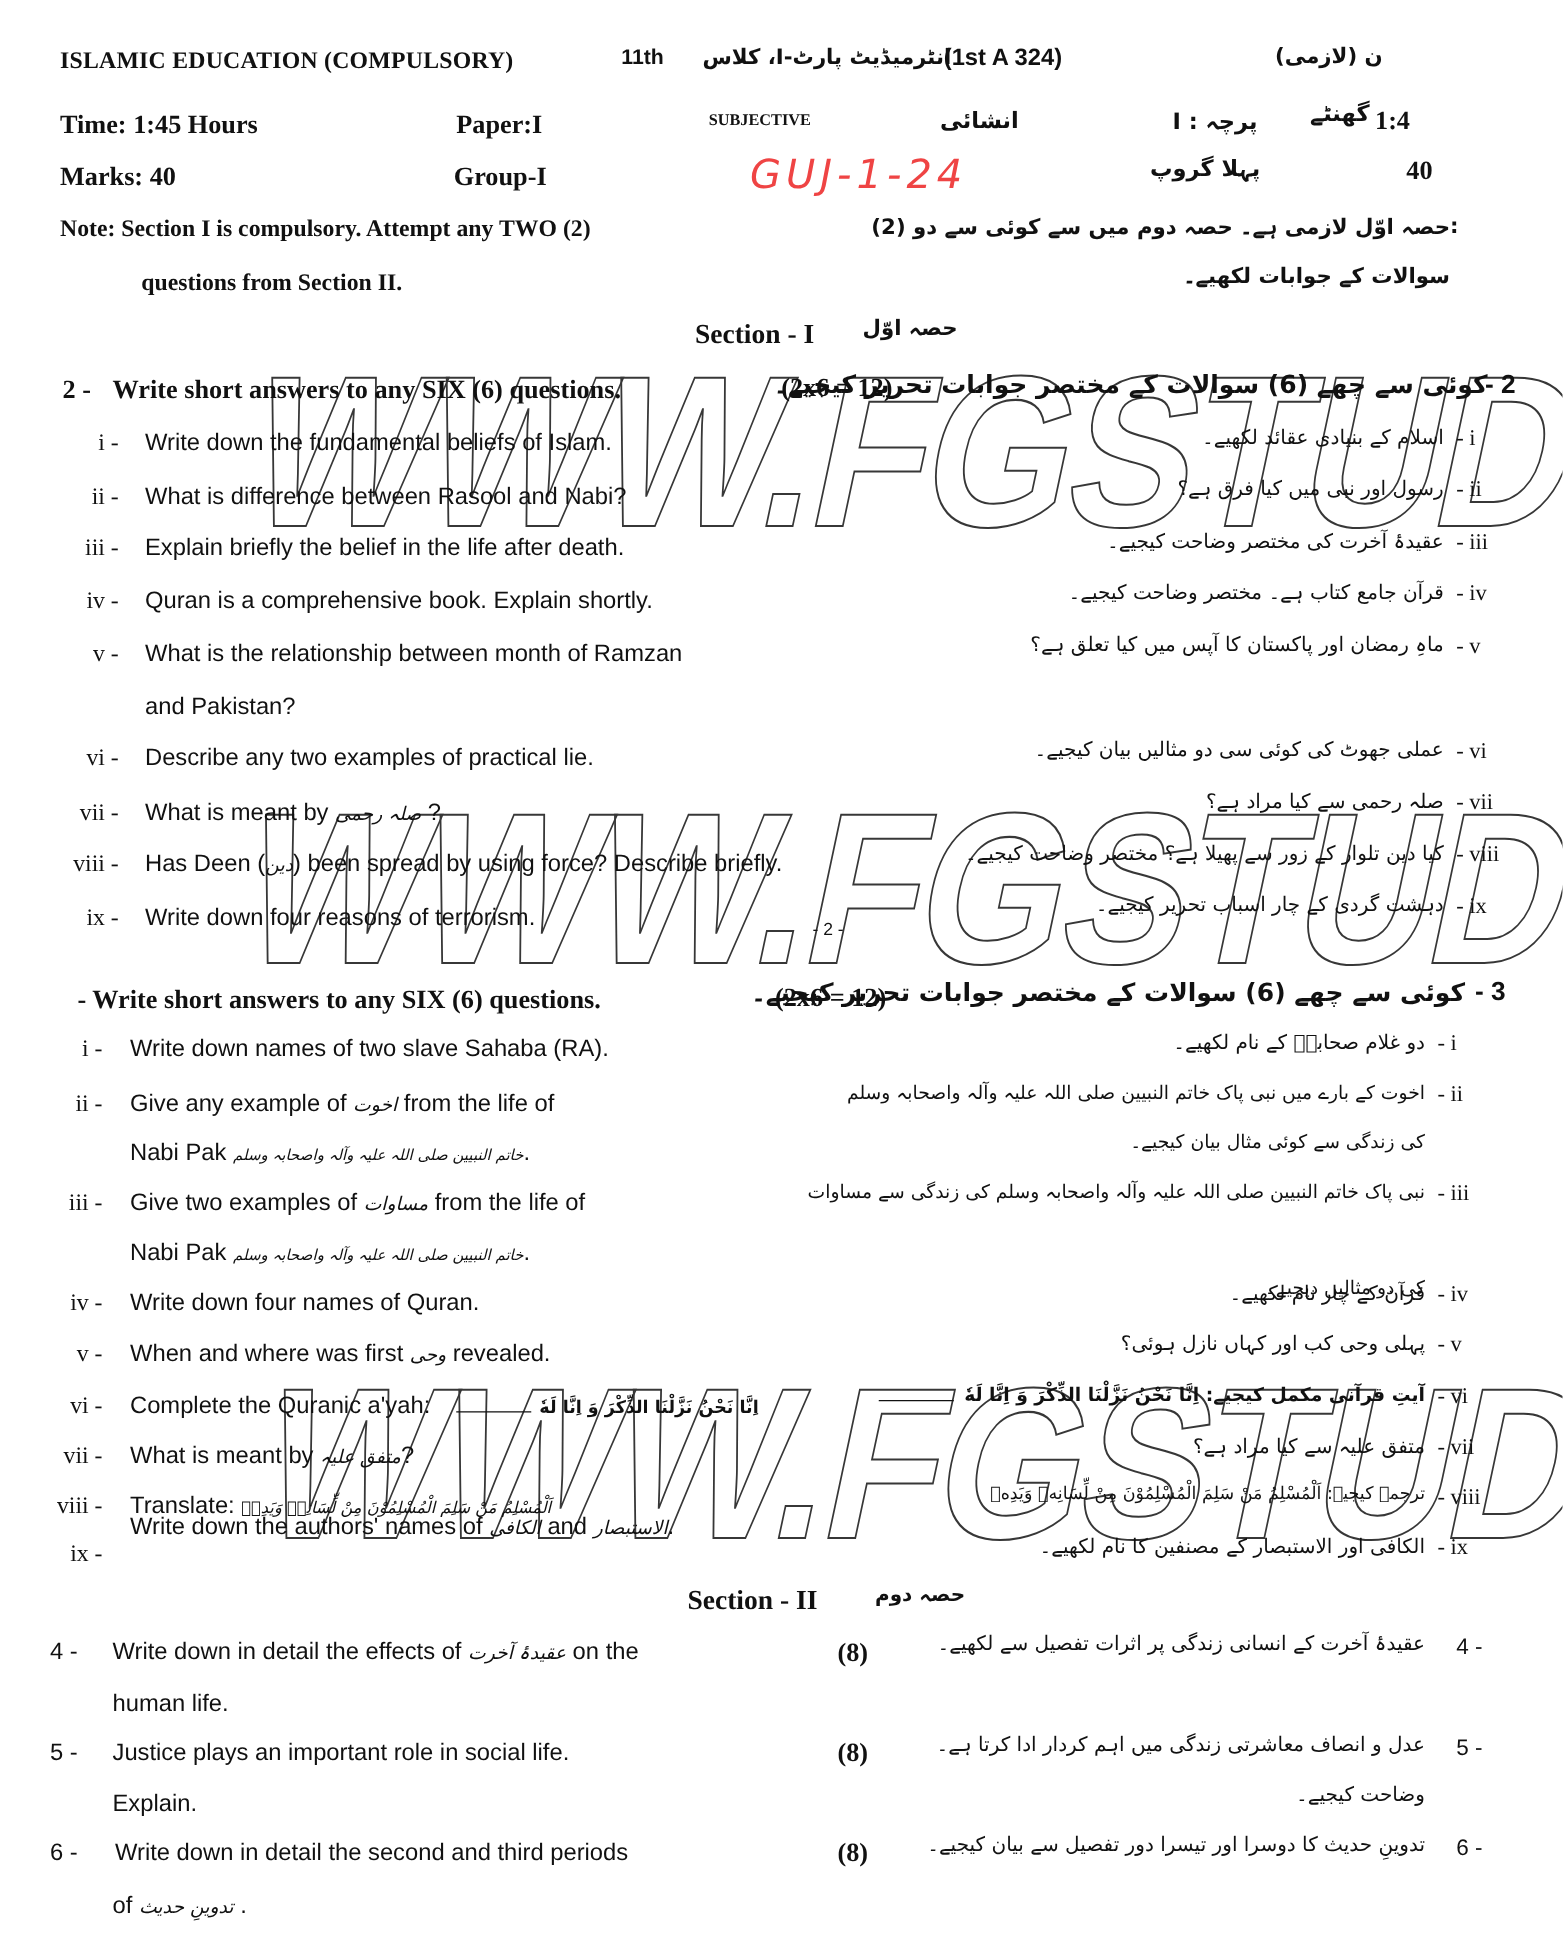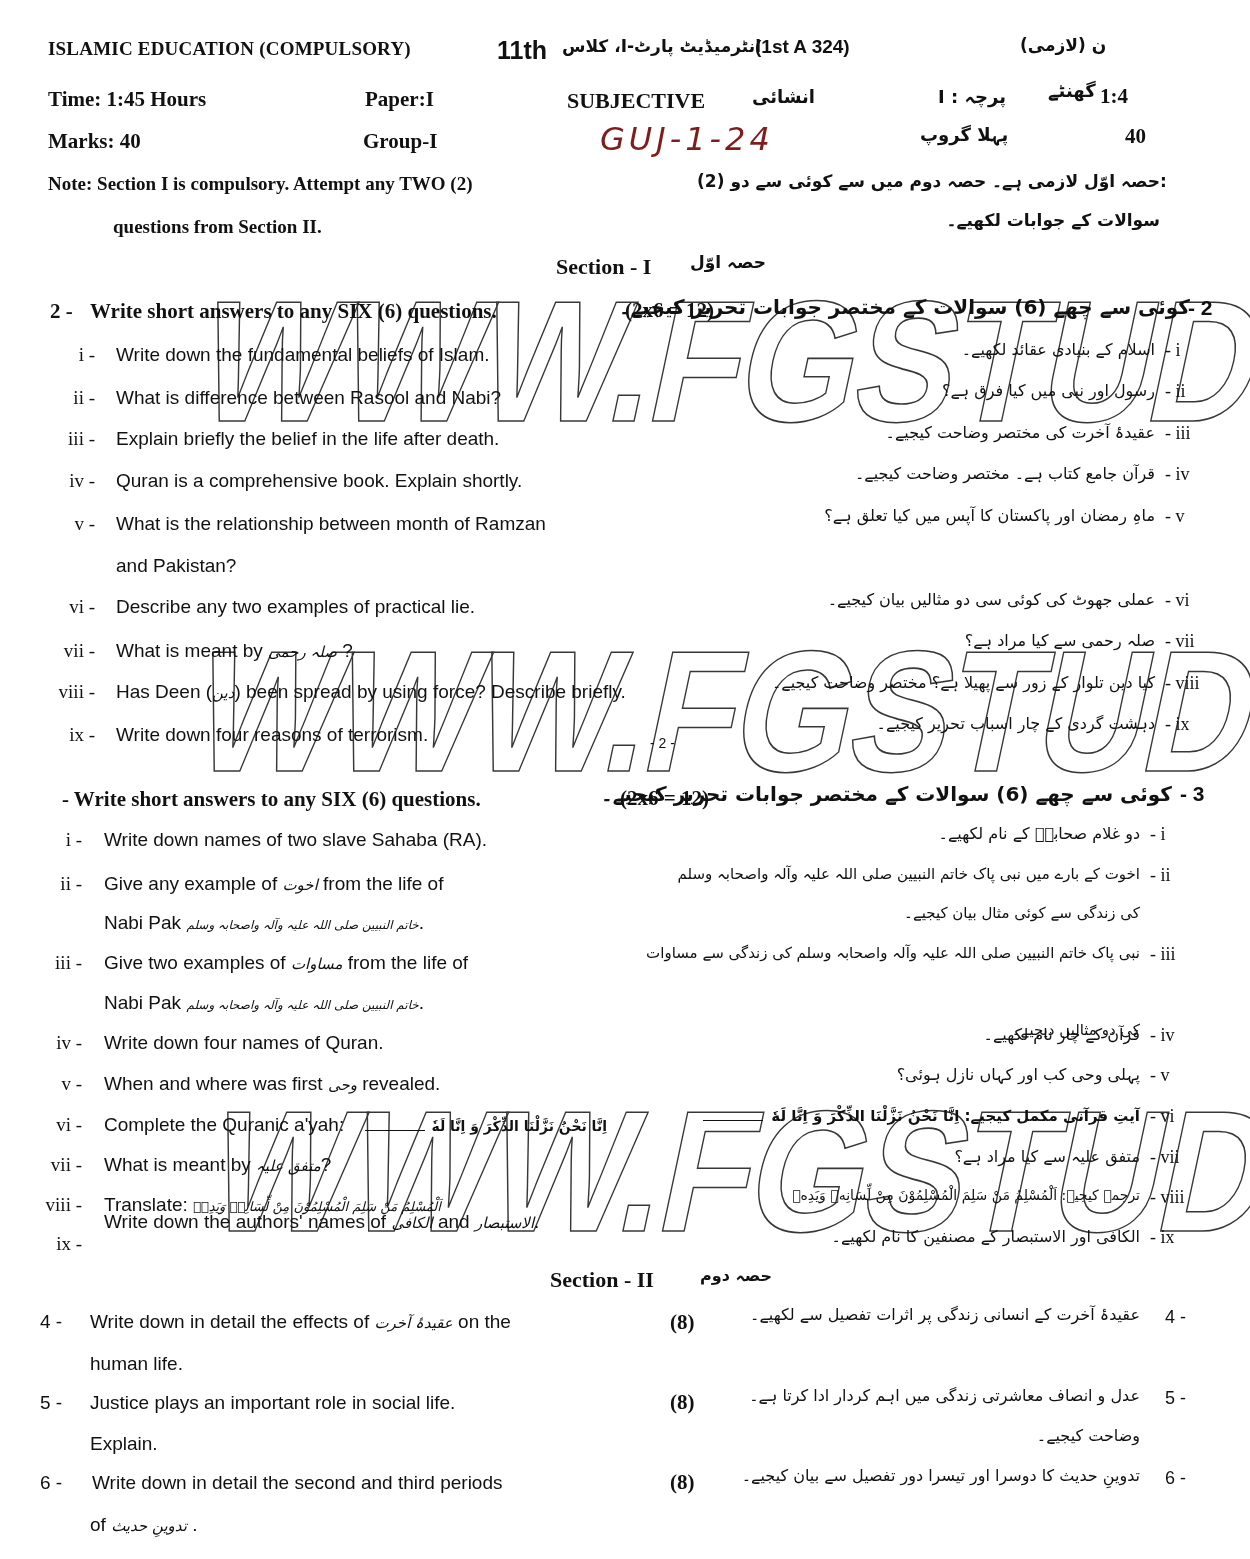--- a/index.html
+++ b/index.html
@@ -7,21 +7,21 @@
   .serif { font-family: "Liberation Serif", "DejaVu Serif", serif; }
   .sans { font-family: "Liberation Sans", "DejaVu Sans", sans-serif; }
   .urdu { font-family: "DejaVu Sans", sans-serif; direction: rtl; unicode-bidi: embed; text-align: center; }
   .abs { position: absolute; white-space: nowrap; }
   .b { font-weight: bold; }
 
   
   .hdr-title { font-size: 19px; font-weight: bold; letter-spacing: 0.2px; }
   .hdr-label { font-size: 21px; font-weight: bold; }
   .hdr-urdu { font-size: 18px; font-weight: bold; }
-  .handwritten { font-family: "DejaVu Sans", sans-serif; font-size: 32px; font-style: italic; font-weight: 300; letter-spacing: 4px; color: #7f1d1d; }
+  .handwritten { font-family: "DejaVu Sans", sans-serif; font-size: 32px; font-style: italic; font-weight: 300; letter-spacing: 4px; color: #ef4444; }
 
   .section-head { font-size: 22px; font-weight: bold; }
   .q-head { font-size: 21px; font-weight: bold; }
   .q-head-urdu { font-size: 20px; font-weight: bold; }
 
   .q-num { font-family: "Liberation Serif", serif; font-size: 19px; text-align: right; width: 60px; }
   .q-text { font-family: "Liberation Sans", sans-serif; font-size: 19px; }
   .q-urdu { font-family: "DejaVu Sans", sans-serif; font-size: 16px; direction: rtl; text-align: right; }
   .q-rnum { font-family: "Liberation Serif", serif; font-size: 18px; }
   .marks { font-family: "Liberation Serif", serif; font-size: 21px; font-weight: bold; }
@@ -33,28 +33,28 @@
 </style>
 </head>
 <body>
 
 <div class="abs watermark" style="left:205px; top:275px;">WWW.FGSTUDY.COM</div>
 <div class="abs watermark" style="left:200px; top:625px;">WWW.FGSTUDY.COM</div>
 <div class="abs watermark" style="left:215px; top:1085px;">WWW.FGSTUDY.COM</div>
 
 <div>
   <div class="abs serif hdr-title" style="left:48px; top:38px;">ISLAMIC EDUCATION (COMPULSORY)</div>
-  <div class="abs sans b" style="left:497px; top:36px; font-size:25px;">11th</div>
+  <div class="abs sans b" style="left:497px; top:36px; font-size:17px;">11th</div>
   <div class="abs urdu b" style="left:562px; top:36px; font-size:17px;">انٹرمیڈیٹ پارٹ-I، کلاس</div>
   <div class="abs sans b" style="left:755px; top:36px; font-size:19px;">(1st A 324)</div>
   <div class="abs urdu b" style="left:1020px; top:35px; font-size:17px;">ن (لازمی)</div>
 
   <div class="abs serif hdr-label" style="left:48px; top:87px;">Time: 1:45 Hours</div>
   <div class="abs serif hdr-label" style="left:365px; top:87px;">Paper:I</div>
-  <div class="abs serif b" style="left:567px; top:88px; font-size:22px;">SUBJECTIVE</div>
+  <div class="abs serif b" style="left:567px; top:88px; font-size:13px;">SUBJECTIVE</div>
   <div class="abs urdu hdr-urdu" style="left:752px; top:86px;">انشائی</div>
   <div class="abs urdu hdr-urdu" style="left:938px; top:86px;">پرچہ : I</div>
   <div class="abs urdu hdr-urdu" style="left:1048px; top:80px;">گھنٹے</div>
   <div class="abs serif hdr-label" style="left:1100px; top:84px;">1:4</div>
 
   <div class="abs serif hdr-label" style="left:48px; top:129px;">Marks: 40</div>
   <div class="abs serif hdr-label" style="left:363px; top:129px;">Group-I</div>
   <div class="abs handwritten" style="left:600px; top:120px;">GUJ-1-24</div>
   <div class="abs urdu hdr-urdu" style="left:920px; top:124px;">پہلا گروپ</div>
   <div class="abs serif hdr-label" style="left:1125px; top:124px;">40</div>

